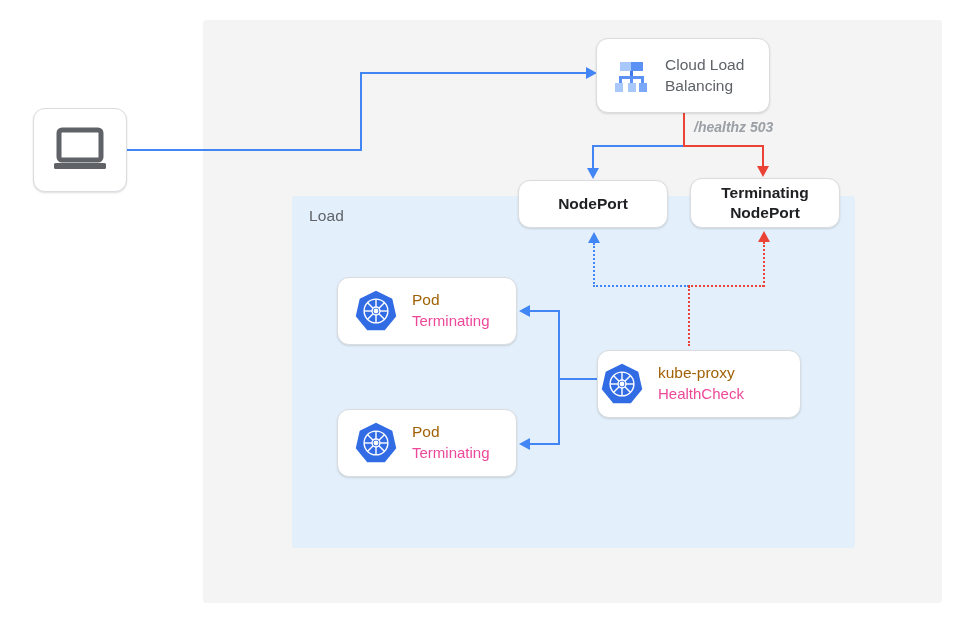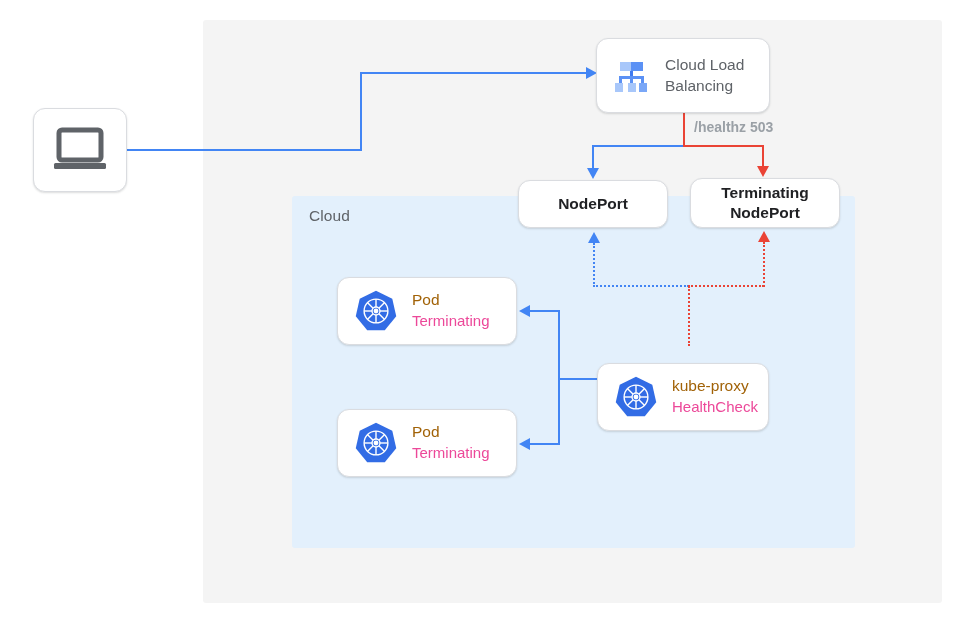--- a/index.html
+++ b/index.html
@@ -91,21 +91,21 @@
     white-space: nowrap;
   }
 
   
   #client-box   { left: 33px;  top: 108px; width: 94px;  height: 84px; justify-content: center; }
   #clb-box      { left: 596px; top: 38px;  width: 174px; height: 75px; padding-left: 12px; }
   #nodeport-box { left: 518px; top: 180px; width: 150px; height: 48px; }
   #hcnodeport-box { left: 690px; top: 178px; width: 150px; height: 50px; }
   #pod1-box     { left: 337px; top: 277px; width: 180px; height: 68px; padding-left: 14px; }
   #pod2-box     { left: 337px; top: 409px; width: 180px; height: 68px; padding-left: 14px; }
-  #kubeproxy-box{ left: 597px; top: 363px; width: 172px; height: 68px; padding-left: 14px; }
+  #kubeproxy-box{ left: 597px; top: 350px; width: 204px; height: 68px; }
 
   .icon-slot {
     flex: 0 0 auto;
     display: flex;
     align-items: center;
     justify-content: center;
   }
   .icon-slot.k8s { width: 48px; height: 48px; margin-right: 12px; }
   .icon-slot.lb  { width: 46px; height: 46px; margin-right: 10px; }
 
@@ -137,31 +137,32 @@
   .dot-h-red {
     position: absolute; height: 0; border-top: 2px dotted #ea4335;
   }
 
   .edge-label {
     position: absolute;
     font-size: 14px;
     font-weight: bold;
     color: #9aa0a6;
     white-space: nowrap;
+    font-style: italic;
   }
   #healthz-label { left: 694px; top: 119px; }
 </style>
 </head>
 <body>
 
 <div id="canvas">
 
   <div class="region-outer"></div>
   <div class="region-nodes"></div>
-  <div class="region-nodes-label">Cloud</div>
+  <div class="region-nodes-label">Load</div>
 
   <div class="ln h-blue" style="left:127px; top:149px; width:235px;"></div>
   <div class="ln v-blue" style="left:360px; top:72px; height:79px;"></div>
   <div class="ln h-blue" style="left:360px; top:72px; width:228px;"></div>
   <div class="arrow arrow-right-blue" style="left:586px; top:67px;"></div>
 
   <div class="ln v-red" style="left:683px; top:113px; height:34px;"></div>
   <div class="edge-label" id="healthz-label">/healthz 503</div>
 
   <div class="ln h-blue" style="left:592px; top:145px; width:92px;"></div>

